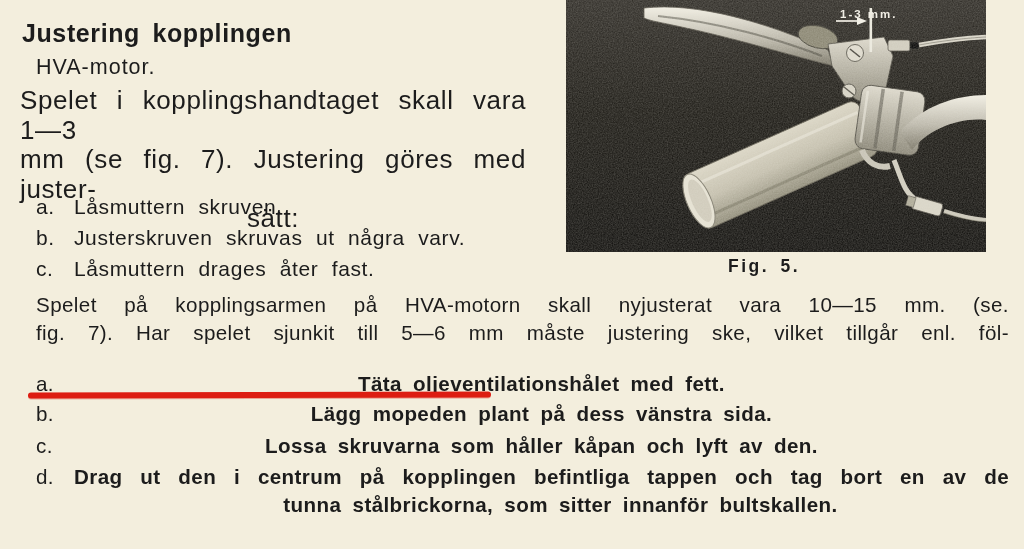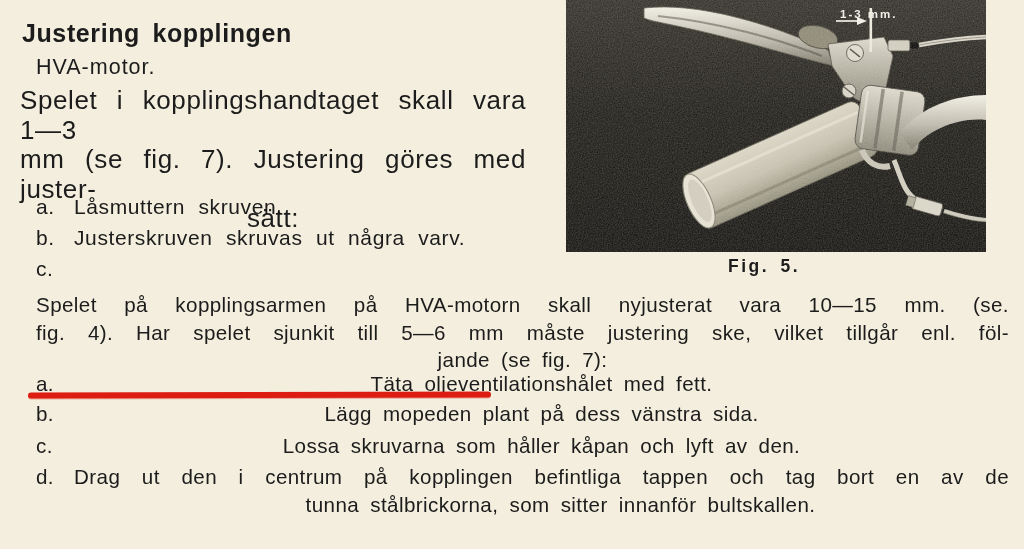--- a/index.html
+++ b/index.html
@@ -44,21 +44,21 @@
     left:36px;top:291px;width:973px;
     font-size:20.6px;line-height:27.6px;letter-spacing:0.4px;word-spacing:5px;
   }
   .list2{left:36px;top:373px;width:973px;font-size:20.6px;letter-spacing:0.4px;word-spacing:5px;}
   .l2-row{display:flex;line-height:21px;position:absolute;width:973px;}
   .l2a{top:0;}
   .l2b{top:30px;}
   .l2c{top:61.5px;}
   .l2d{top:93px;}
   .l2d2{top:120.5px;padding-left:38px;}
-  .l2-row .text{flex:1 1 auto;}
+  .l2-row .text{flex:1 1 auto;font-weight:bold;}
   .l2d .text{text-align:justify;text-align-last:justify;}
   .red-underline{
     left:28px;top:392px;width:463px;height:6px;
     background:#dd1d12;border-radius:3px;transform:rotate(-0.15deg);
     box-shadow:0 1px 0 rgba(221,29,18,.35);
   }
 </style>
 </head>
 <body>
 
@@ -75,20 +75,21 @@
   <div class="li-row">
     <span class="marker">a.</span>
     <span>Låsmuttern skruven.</span>
   </div>
   <div class="li-row">
     <span class="marker">b.</span>
     <span>Justerskruven skruvas ut några varv.</span>
   </div>
   <div class="li-row">
     <span class="marker">c.</span>
+    <span>Låsmuttern drages åter fast.</span>
   </div>
 </div>
 
 <div class="abs photo">
   <svg width="420" height="252" viewBox="0 0 420 252">
     <defs>
       <linearGradient id="bgGrad" x1="0" y1="0" x2="0" y2="1">
         <stop offset="0" stop-color="#2b2823"></stop>
         <stop offset="0.45" stop-color="#16140f"></stop>
         <stop offset="1" stop-color="#0b0a08"></stop>
@@ -169,22 +170,21 @@
 
     <rect width="420" height="252" filter="url(#grain)"></rect>
   </svg>
 </div>
 
 <div class="abs fig-annotation">1-3 mm.</div>
 <div class="abs caption">Fig. 5.</div>
 
 <div class="abs para2">
   <div class="stretch">Spelet på kopplingsarmen på HVA-motorn skall nyjusterat vara 10—15 mm. (se.</div>
-  <div class="stretch">fig. 4). Har spelet sjunkit till 5—6 mm måste justering ske, vilket tillgår enl. föl-</div>
-  <div class="plain">jande (se fig. 7):</div>
+  <div class="stretch">fig. 7). Har spelet sjunkit till 5—6 mm måste justering ske, vilket tillgår enl. föl-</div>
 </div>
 
 <div class="abs list2">
   <div class="l2-row l2a">
     <span class="marker">a.</span>
     <span class="text plain">Täta oljeventilationshålet med fett.</span>
   </div>
   <div class="l2-row l2b">
     <span class="marker">b.</span>
     <span class="text plain">Lägg mopeden plant på dess vänstra sida.</span>

